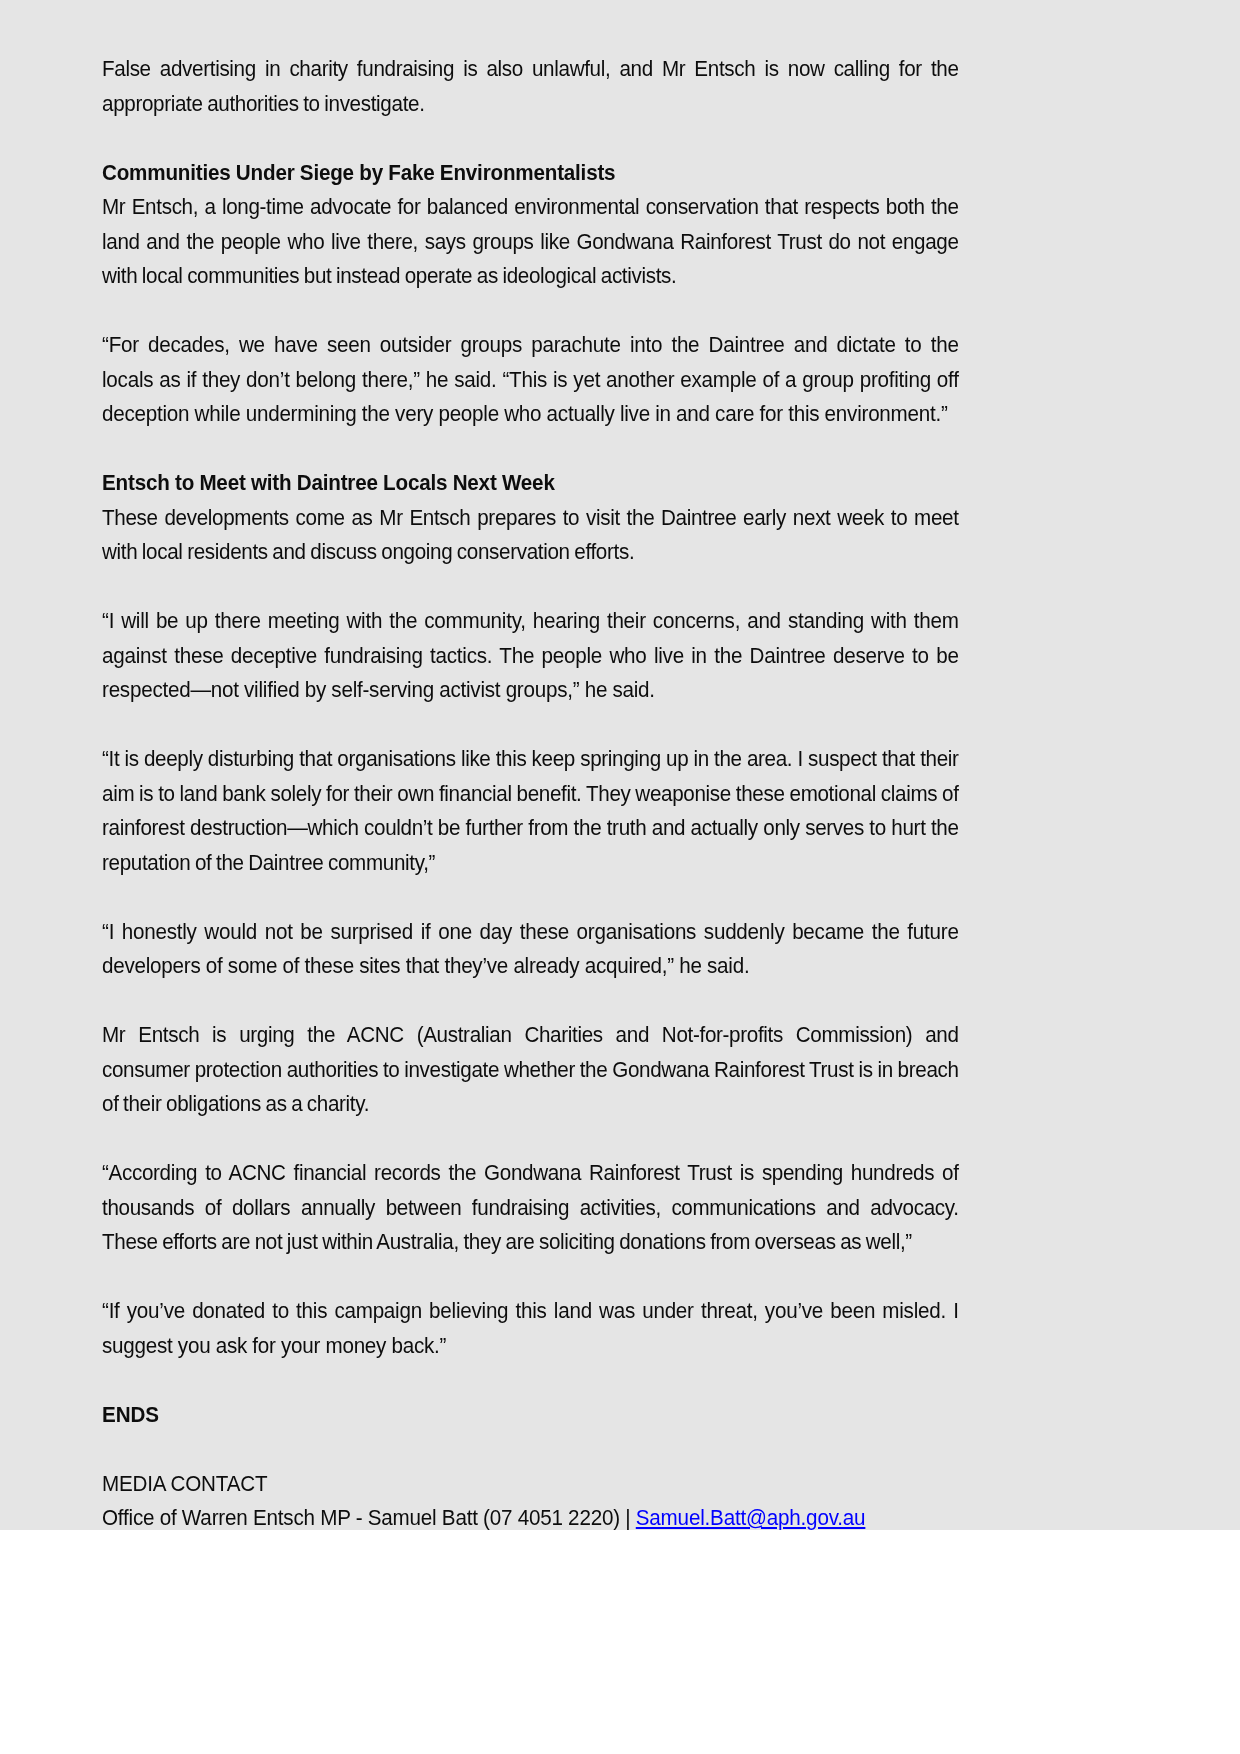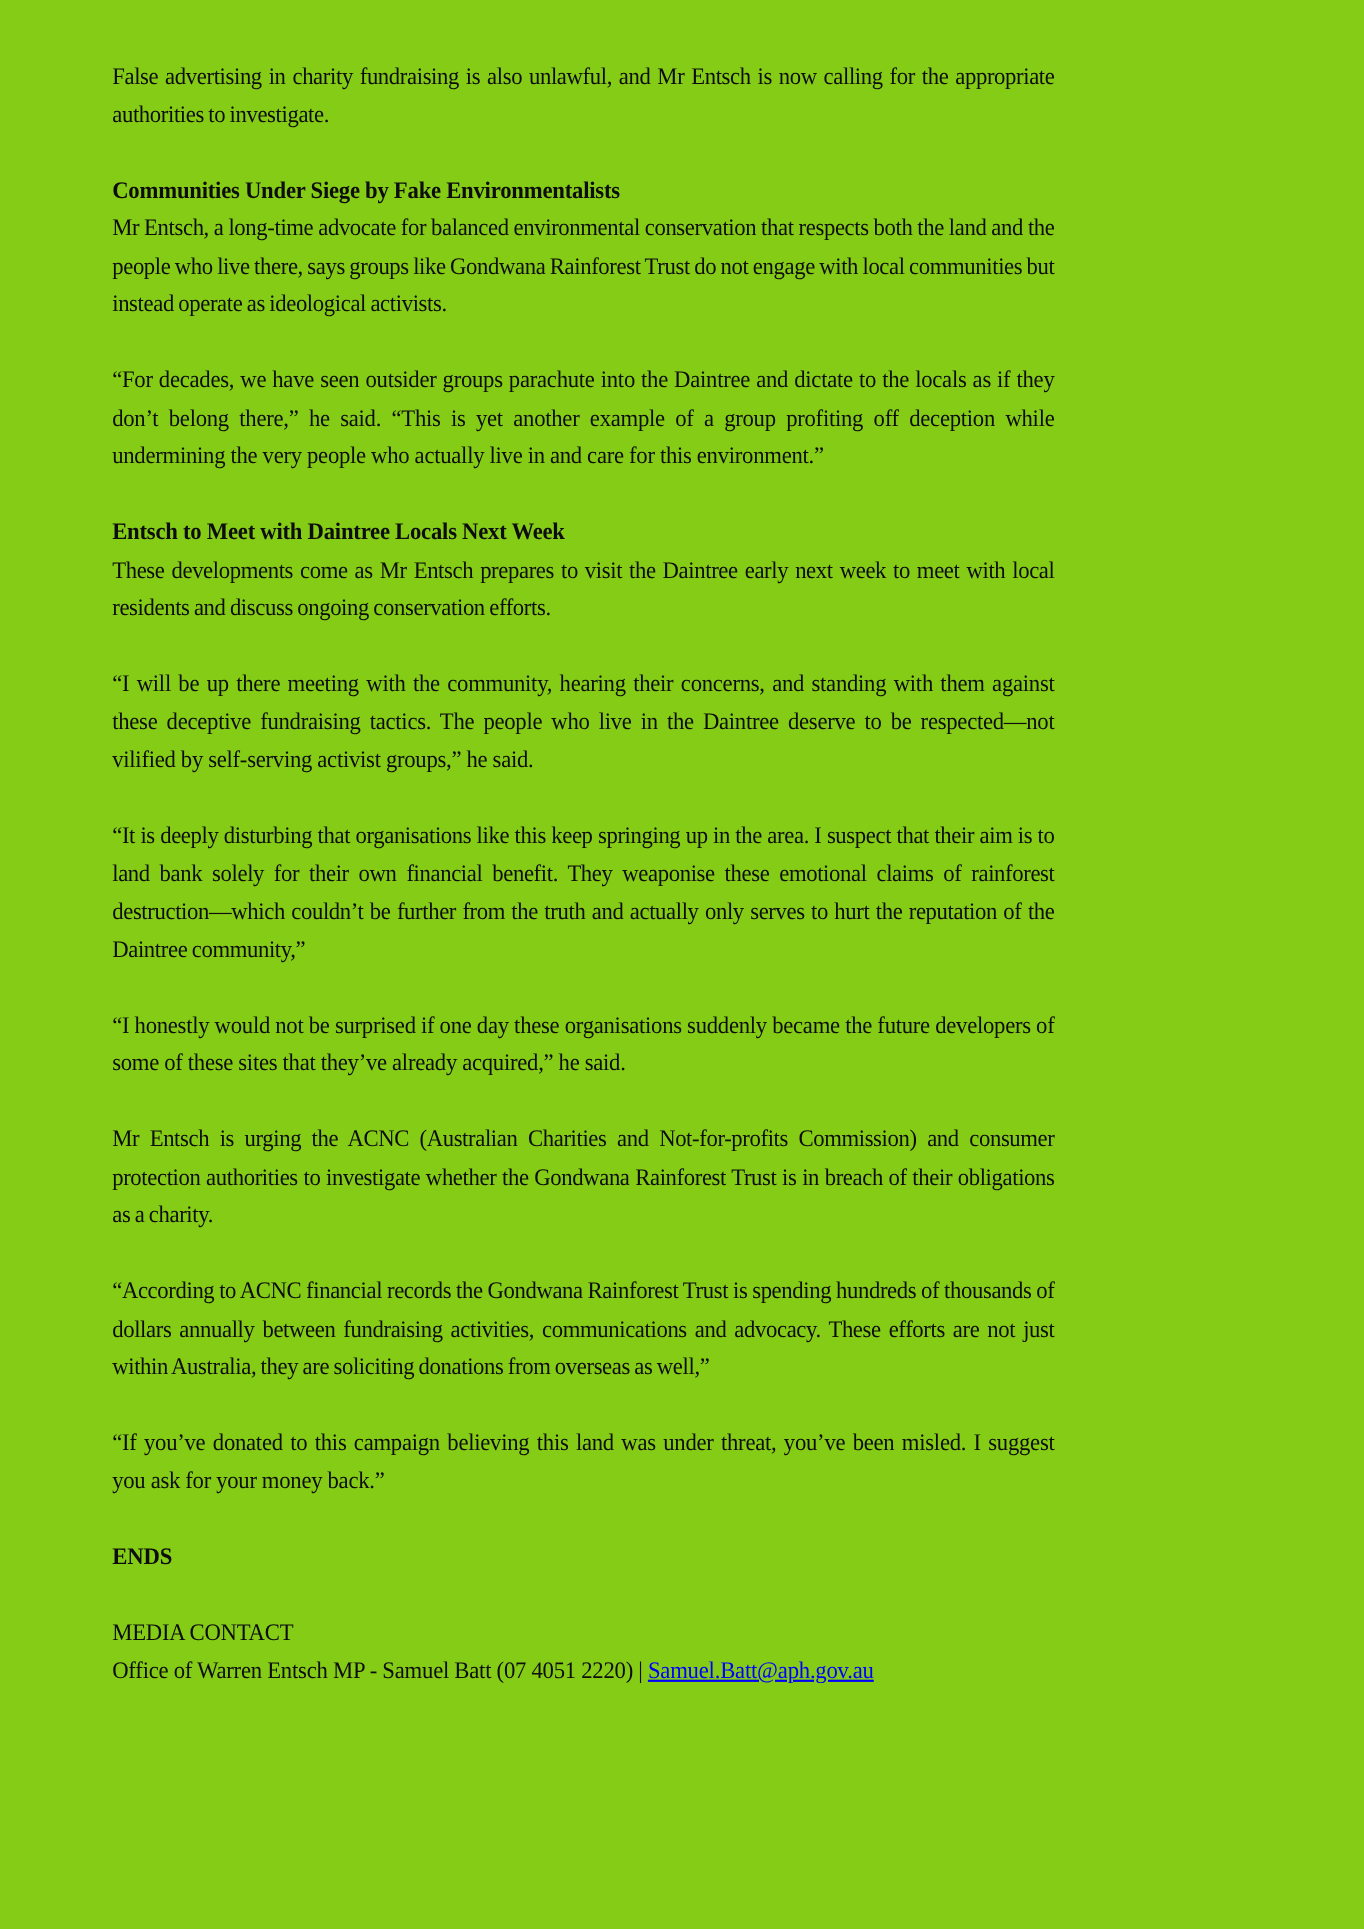--- a/index.html
+++ b/index.html
@@ -10,26 +10,25 @@
   body {
     width: 1240px;
     height: 1754px;
     font-family: "Liberation Sans", "DejaVu Sans", sans-serif;
     color: #0d0d0d;
     -webkit-font-smoothing: antialiased;
   }
   .page {
     position: relative;
     width: 1240px;
-    height: 1754px;
+    height: 1530px;
     box-sizing: border-box;
     padding: 52px 102px 40px 102px;
-    background: #84cc16;
+    background: #e5e5e5;
     overflow: hidden;
-    font-family: Liberation Serif, serif;
   }
   .doc-body {
     width: 897px;
     font-size: 21.6px;
     line-height: 34.5px;
     text-align: justify;
     text-justify: inter-word;
     letter-spacing: -0.25px;
     word-spacing: -0.2px;
     transform: scaleX(0.955);

